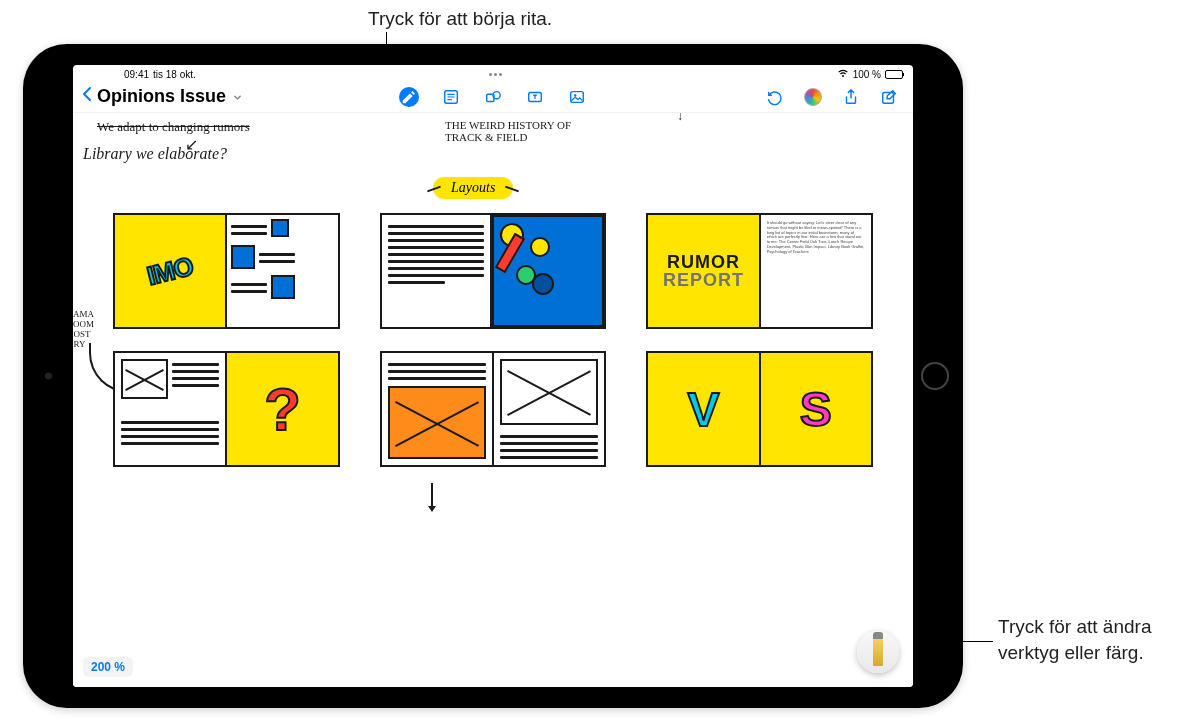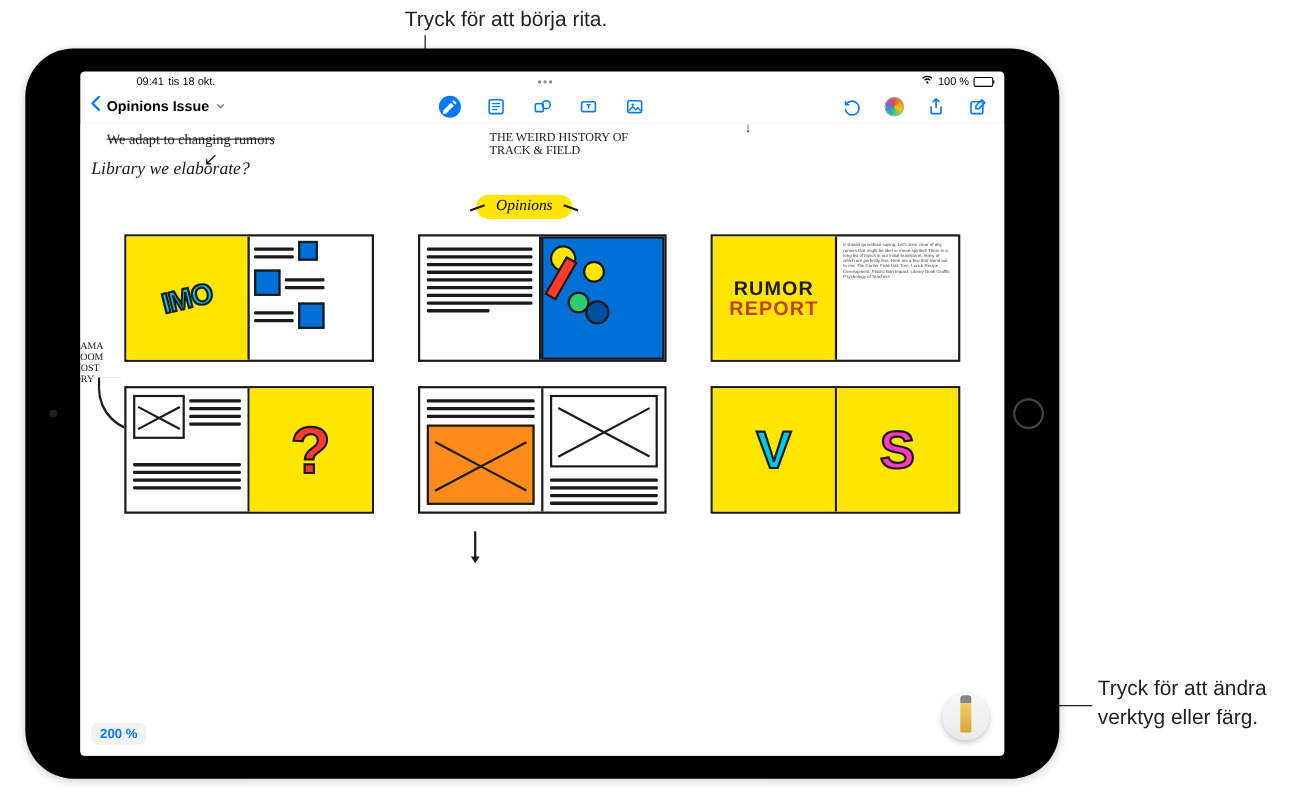--- a/index.html
+++ b/index.html
@@ -88,21 +88,21 @@
   height: 32px;
   display: flex;
   align-items: center;
   padding: 0 8px;
   border-bottom: 1px solid rgba(0,0,0,0.06);
 }
 .nav-left { display: flex; align-items: center; gap: 4px; width: 28%; }
 .nav-center { display: flex; align-items: center; gap: 22px; width: 44%; justify-content: center; }
 .nav-right { display: flex; align-items: center; gap: 18px; width: 28%; justify-content: flex-end; padding-right: 6px; }
 .back-chevron { color: #007aff; font-size: 18px; font-weight: 300; }
-.doc-title { font-size: 13px; font-weight: 600; text-align: right; }
+.doc-title { font-size: 18px; font-weight: 600; text-align: right; }
 .doc-chevron { font-size: 9px; color: #888; margin-left: 2px; }
 .tool-icon { width: 20px; height: 20px; display: flex; align-items: center; justify-content: center; color: #007aff; }
 .tool-icon svg { width: 18px; height: 18px; }
 .tool-icon.active { background: #007aff; border-radius: 50%; color: #fff; }
 .palette-circle { width: 18px; height: 18px; border-radius: 50%; background: conic-gradient(#e74c3c, #f39c12, #f1c40f, #2ecc71, #3498db, #9b59b6, #e74c3c); border: 1px solid #aaa; }
 
 .canvas {
   position: absolute;
   left: 0; right: 0; top: 48px; bottom: 0;
   background: #fff;
@@ -143,21 +143,21 @@
 .right-shapes { position: relative; }
 .sq { position: absolute; background: #0070d6; border: 2px solid #1a1a1a; }
 .sq.s1 { left: 44px; top: 4px; width: 18px; height: 18px; }
 .sq.s2 { left: 4px; top: 30px; width: 24px; height: 24px; }
 .sq.s3 { left: 44px; top: 60px; width: 24px; height: 24px; }
 .shape-y { position: absolute; left: 6px; top: 6px; width: 24px; height: 24px; background: #ffe500; border: 2px solid #1a1a1a; border-radius: 50%; }
 .shape-g { position: absolute; left: 22px; top: 48px; width: 20px; height: 20px; background: #2ecc71; border: 2px solid #1a1a1a; border-radius: 50%; }
 .blue-panel { background: #0070d6; border: 2px solid #1a1a1a; }
 
 .rumor { background: #ffe500; display: flex; align-items: center; justify-content: center; text-align: center; font-family: Impact, Arial Black, sans-serif; font-weight: 900; font-size: 18px; line-height: 1; color: #1a1a1a; letter-spacing: 1px; }
-.rumor .red { color: #c2410c; text-align: center; }
+.rumor .red { color: #737373; text-align: center; }
 .tiny-text { font-size: 4px; color: #444; line-height: 1.2; padding: 6px; }
 
 .qmark { background: #ffe500; display: flex; align-items: center; justify-content: center; font-family: "Arial Black", Arial; font-size: 60px; font-weight: 900; color: #ff3b30; -webkit-text-stroke: 2px #1a1a1a; }
 .box-x { position: relative; border: 2px solid #1a1a1a; background: #fff; }
 .box-x::before, .box-x::after { content: ''; position: absolute; left: 0; right: 0; top: 50%; height: 2px; background: #1a1a1a; }
 .box-x::before { transform: rotate(28deg); }
 .box-x::after { transform: rotate(-28deg); }
 .box-x.orange { background: #ff8c1a; }
 
 .vs-page { background: #ffe500; display: flex; align-items: center; justify-content: center; }
@@ -295,21 +295,21 @@
         </span>
       </div>
     </div>
 
     <div class="canvas">
       <div class="hand hw1"><span class="cross">We adapt to changing rumors</span></div>
       <div class="hand arrow-left">↙</div>
       <div class="hand hw2">Library we elaborate?</div>
       <div class="hand hw3">THE WEIRD HISTORY OF TRACK &amp; FIELD</div>
       <div class="hand arrow-down">↓</div>
-      <div class="layouts-bubble">Opinions</div>
+      <div class="layouts-bubble">Layouts</div>
 
       <div class="hand side-note">RAMA ROOM HOST ORY</div>
       <div class="arc"></div>
 
       <div class="grid">
 
         <div class="spread">
           <div class="page left imo">
               <span class="imo-text">IMO</span>
             </div>

